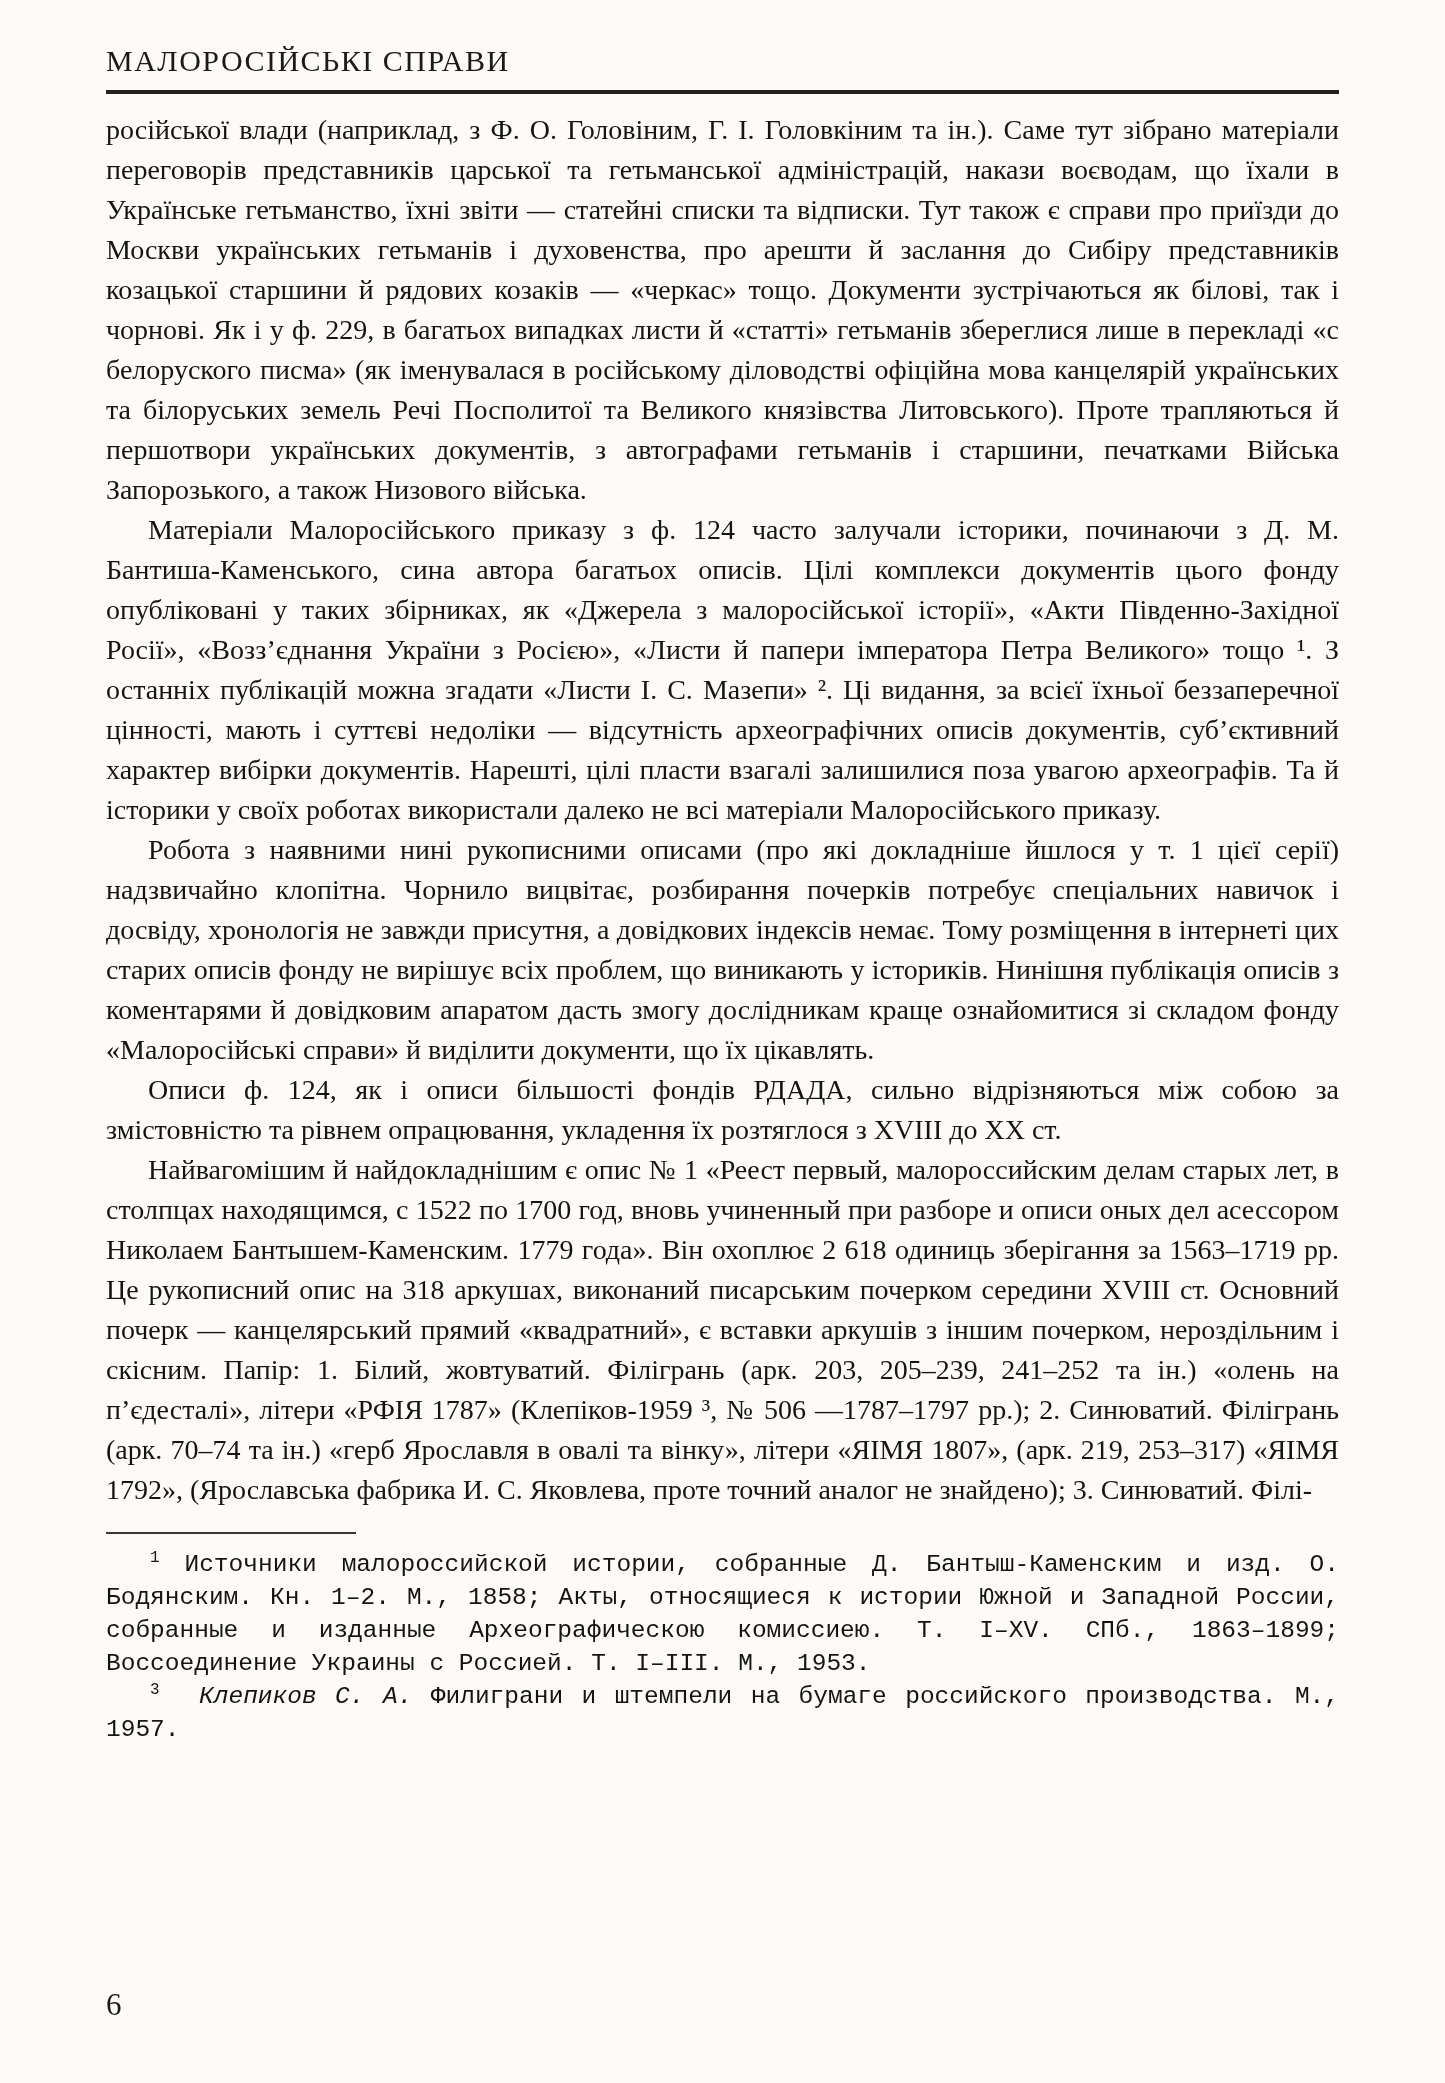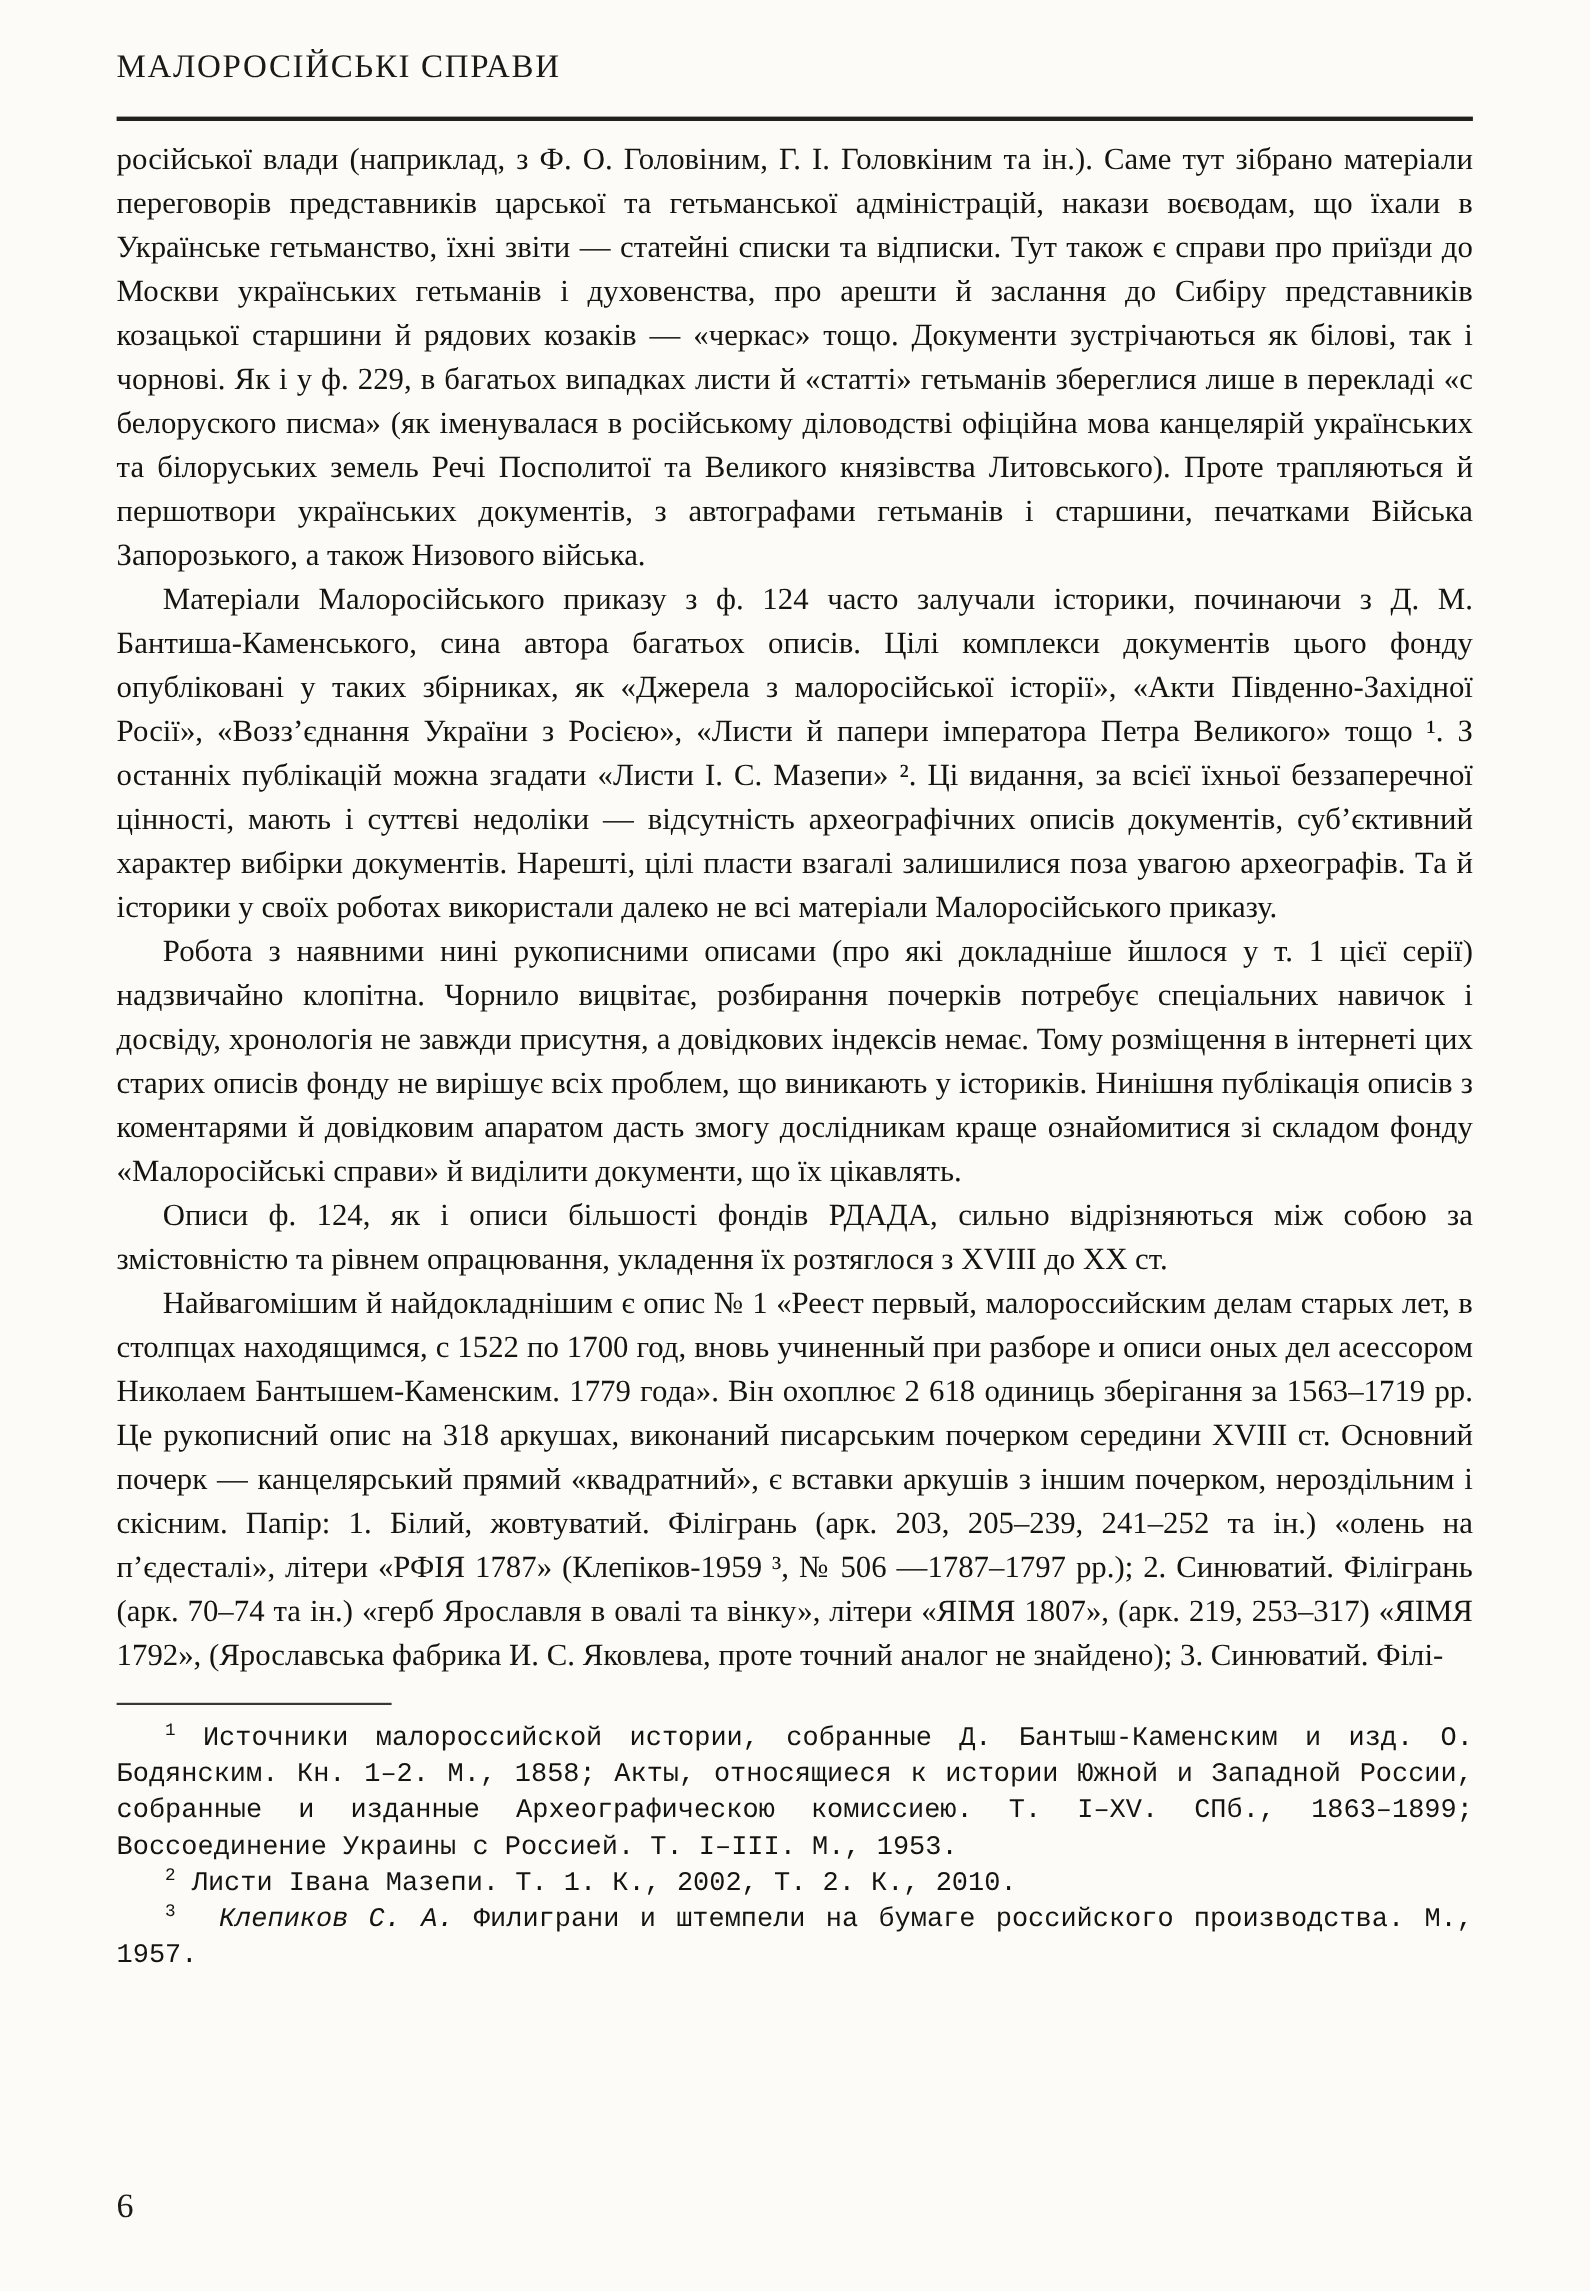--- a/index.html
+++ b/index.html
@@ -20,21 +20,21 @@
     overflow: hidden;
   }
   .running-header {
     margin-bottom: 14px;
   }
   .header-title {
     font-size: 30px;
     letter-spacing: 1.5px;
     font-weight: 400;
     color: #1b1a18;
-    padding-bottom: 28px;
+    padding-bottom: 12px;
   }
   .header-rule {
     height: 4px;
     background: #23211e;
     width: 100%;
   }
   .body-text {
     margin-top: 16px;
     text-align: justify;
     font-size: 28px;
@@ -100,20 +100,19 @@
     <p class="para">Робота з наявними нині рукописними описами (про які докладніше йшлося у т. 1 цієї серії) надзвичайно клопітна. Чорнило вицвітає, розбирання почерків потребує спеціальних навичок і досвіду, хронологія не завжди присутня, а довідкових індексів немає. Тому розміщення в інтернеті цих старих описів фонду не вирішує всіх проблем, що виникають у істориків. Нинішня публікація описів з коментарями й довідковим апаратом дасть змогу дослідникам краще ознайомитися зі складом фонду «Малоросійські справи» й виділити документи, що їх цікавлять.</p>
     <p class="para">Описи ф. 124, як і описи більшості фондів РДАДА, сильно відрізняються між собою за змістовністю та рівнем опрацювання, укладення їх розтяглося з XVIII до XX ст.</p>
     <p class="para">Найвагомішим й найдокладнішим є опис № 1 «Реест первый, малороссийским делам старых лет, в столпцах находящимся, с 1522 по 1700 год, вновь учиненный при разборе и описи оных дел асессором Николаем Бантышем-Каменским. 1779 года». Він охоплює 2 618 одиниць зберігання за 1563–1719 рр. Це рукописний опис на 318 аркушах, виконаний писарським почерком середини XVIII ст. Основний почерк — канцелярський прямий «квадратний», є вставки аркушів з іншим почерком, нероздільним і скісним. Папір: 1. Білий, жовтуватий. Філігрань (арк. 203, 205–239, 241–252 та ін.) «олень на п’єдесталі», літери «РФІЯ 1787» (Клепіков-1959 ³, № 506 —1787–1797 рр.); 2. Синюватий. Філігрань (арк. 70–74 та ін.) «герб Ярославля в овалі та вінку», літери «ЯІМЯ 1807», (арк. 219, 253–317) «ЯІМЯ 1792», (Ярославська фабрика И. С. Яковлева, проте точний аналог не знайдено); 3. Синюватий. Філі-</p>
   </main>
 
   <footer class="footnotes-section">
     <div class="footnote-rule"></div>
 
     <p class="footnote"><sup>1</sup> <span>Источники малороссийской истории, собранные Д. Бантыш-Каменским и изд. О. Бодянским. Кн. 1–2. М., 1858; Акты, относящиеся к истории Южной и Западной России, собранные и изданные Археографическою комиссиею. Т. I–XV. СПб., 1863–1899; Воссоединение Украины с Россией. Т. I–III. М., 1953.</span></p>
 
-    <p class="footnote"><sup>2</sup> <span>Листи Івана Мазепи. Т. 1. К., 2002, Т. 2. К., 2010.</span></p>
 
     <p class="footnote"><sup>3</sup> <span class="fn-author">Клепиков С. А.</span> <span>Филиграни и штемпели на бумаге российского производства. М., 1957.</span></p>
   </footer>
 
   <div class="page-number">6</div>
 
 </div>
 
 </body></html>

